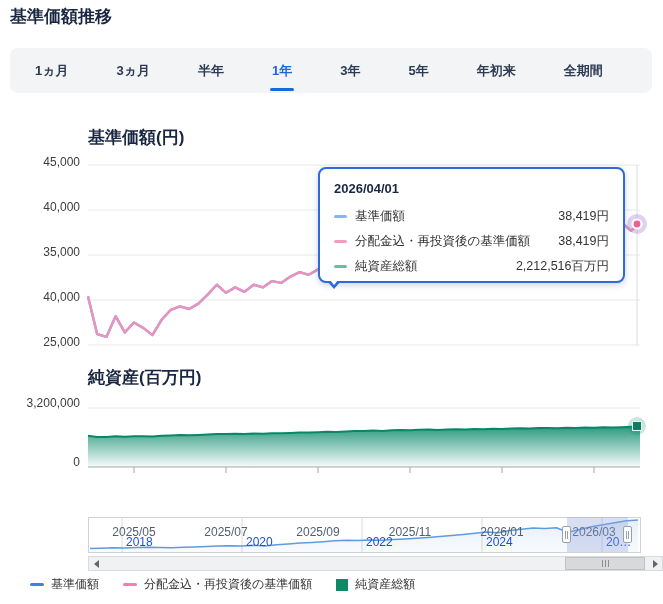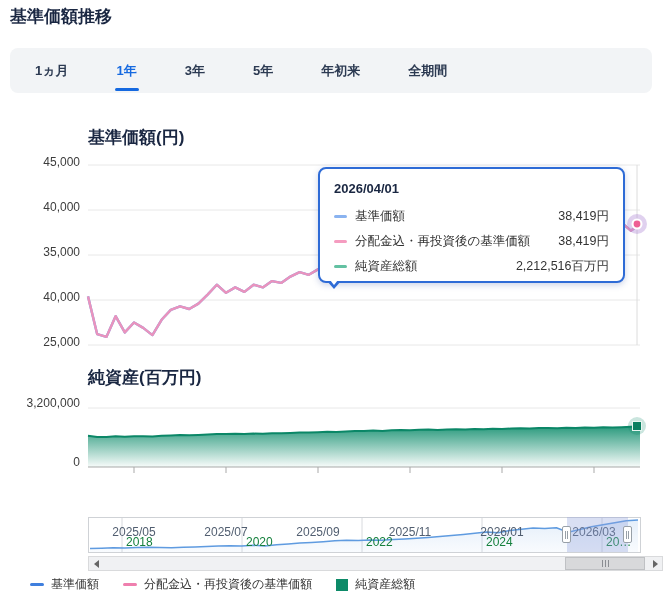--- a/index.html
+++ b/index.html
@@ -18,21 +18,21 @@
 
   .chart-title { position:absolute; font-size:17px; font-weight:bold; color:#1a2742; z-index:2; }
   #c1title { left:88px; top:126px; }
   #c2title { left:88px; top:366px; }
 
   #cv { position:absolute; left:0; top:0; z-index:1; }
   #labels { position:absolute; left:0; top:0; width:663px; height:512px; z-index:2; pointer-events:none; }
 
   .ylab { position:absolute; width:62px; text-align:right; font-size:12px; color:#3c3c3c; line-height:16px; }
   .xlab { position:absolute; width:70px; text-align:center; font-size:12px; color:#515e70; top:476px; line-height:16px;margin-top:48px; }
-  .navlab { position:absolute; font-size:12px; color:#15803d; top:535px; line-height:15px; }
+  .navlab { position:absolute; font-size:12px; color:#1d4ed8; top:535px; line-height:15px; }
 
   .tooltip { position:absolute; left:318px; top:167px; width:307px; height:116px; box-sizing:border-box;
              background:#fff; border:2px solid #2e6bd6; border-radius:8px;
              box-shadow:0 2px 6px rgba(50,80,160,0.25); padding:10px 14px 8px; z-index:5; }
   .tooltip::before { content:""; position:absolute; left:7px; bottom:-8px; width:0; height:0;
              border-left:7px solid transparent; border-right:7px solid transparent; border-top:8px solid #2e6bd6; }
   .tooltip::after { content:""; position:absolute; left:10px; bottom:-4px; width:0; height:0;
              border-left:4px solid transparent; border-right:4px solid transparent; border-top:5px solid #fff; }
   .tt-date { font-size:13px; font-weight:bold; color:#1a2742; margin:2px 0 8px; }
   .tt-row { display:flex; align-items:center; font-size:12.5px; color:#333; height:25px; }
@@ -68,20 +68,22 @@
 </style>
 </head>
 <body>
 
 <div class="page">
 
   <div class="page-title">基準価額推移</div>
 
   <div class="tabbar" id="tabbar">
       <div class="tab">1ヵ月</div>
+      <div class="tab">3ヵ月</div>
+      <div class="tab">半年</div>
       <div class="tab active">1年</div>
       <div class="tab">3年</div>
       <div class="tab">5年</div>
       <div class="tab">年初来</div>
       <div class="tab">全期間</div>
     </div>
 
   <div class="chart-title" id="c1title">基準価額(円)</div>
   <div class="chart-title" id="c2title">純資産(百万円)</div>
 

